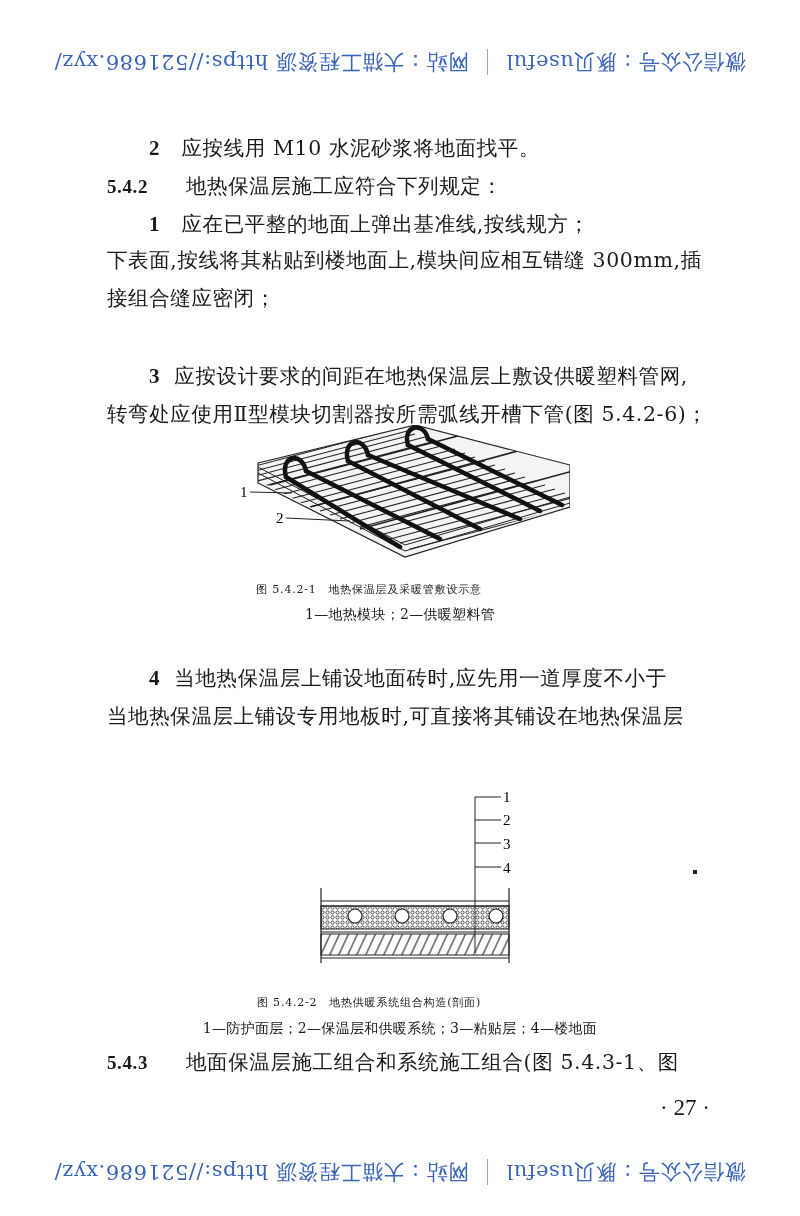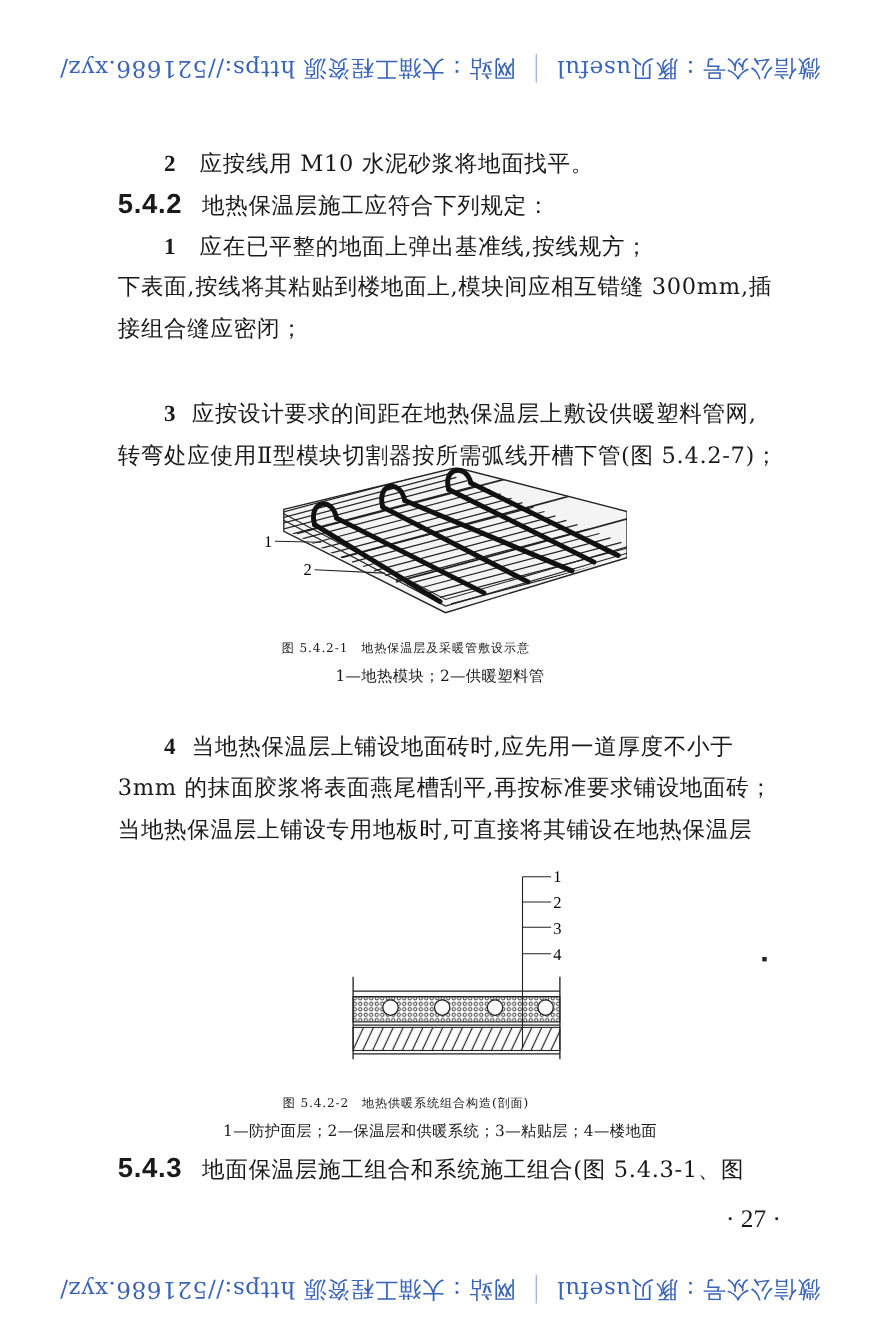--- a/index.html
+++ b/index.html
@@ -20,21 +20,21 @@
   .wm-top { top: 42px; }
   .wm-bottom { top: 1152px; }
 
   .para {
     position: absolute; left: 107px; width: 612px;
     font-size: 20.5px; line-height: 40px; letter-spacing: 0.6px;
     text-align: justify;
   }
   .num { font-weight: bold; font-family: "Liberation Serif", "DejaVu Serif", serif; font-size: 21px; }
   .indent { display:inline-block; width: 42px; }
-  .secnum { font-weight: bold; font-family: Liberation Sans, sans-serif; font-size: 25px; margin-right: 18px; }
+  .secnum { font-weight: bold; font-family: Liberation Serif, serif; font-size: 19px; margin-right: 38px; }
 
   .caption {
     position: absolute; left: 0; width: 738px; text-align: center;
     font-size: 11px; letter-spacing: 0.8px;
   }
   .subcaption {
     position: absolute; left: 0; width: 800px; text-align: center;
     font-size: 14px; letter-spacing: 0.3px;
   }
   .fig { position: absolute; }
@@ -67,21 +67,21 @@
   <span>应在已平整的地面上弹出基准线,按线规方；</span>
 </div>
 
 <div class="para" style="top:242px;">
   <div style="margin-top:-2px;">下表面,按线将其粘贴到楼地面上,模块间应相互错缝 300mm,插</div>
   <div style="margin-top:-2px;">接组合缝应密闭；</div>
 </div>
 
 <div class="para" style="top:356px;">
   <div><span class="indent"></span><span class="num">3</span>&nbsp;&nbsp;<span>应按设计要求的间距在地热保温层上敷设供暖塑料管网,</span></div>
-  <div style="margin-top:-2px;">转弯处应使用Ⅱ型模块切割器按所需弧线开槽下管(图 5.4.2-7)；</div>
+  <div style="margin-top:-2px;">转弯处应使用Ⅱ型模块切割器按所需弧线开槽下管(图 5.4.2-6)；</div>
 </div>
 
 <svg class="fig" style="left:240px; top:425px;" width="330" height="140" viewBox="0 0 330 140">
   <defs>
     <clipPath id="plate">
       <polygon points="18,38 175,0 330,40 330,80 165,130 18,56"></polygon>
     </clipPath>
   </defs>
 
   <polygon points="18,38 175,0 330,40 330,82 165,132 18,58" fill="#f4f4f4" stroke="#222" stroke-width="1.2"></polygon>
@@ -135,21 +135,20 @@
   <line x1="10" y1="67" x2="52" y2="68" stroke="#222" stroke-width="1"></line>
   <text x="36" y="98" font-size="15" font-family="Liberation Serif, serif">2</text>
   <line x1="46" y1="93" x2="110" y2="96" stroke="#222" stroke-width="1"></line>
 </svg>
 
 <div class="caption" style="top:582px;">图 5.4.2-1　地热保温层及采暖管敷设示意</div>
 <div class="subcaption" style="top:606px;">1—地热模块；2—供暖塑料管</div>
 
 <div class="para" style="top:630px;margin-top:28px;">
   <div><span class="indent"></span><span class="num">4</span>&nbsp;&nbsp;<span>当地热保温层上铺设地面砖时,应先用一道厚度不小于</span></div>
-  <div style="margin-top:-2px;">3mm 的抹面胶浆将表面燕尾槽刮平,再按标准要求铺设地面砖；</div>
   <div style="margin-top:-2px;">当地热保温层上铺设专用地板时,可直接将其铺设在地热保温层</div>
 </div>
 
 <svg class="fig" style="left:315px; top:785px;" width="200" height="190" viewBox="0 0 200 190">
   <defs>
     <pattern id="gravel" width="5" height="5" patternUnits="userSpaceOnUse">
       <circle cx="2.5" cy="2.5" r="1.6" fill="none" stroke="#222" stroke-width="0.8"></circle>
     </pattern>
     <pattern id="hatch" width="9" height="22" patternUnits="userSpaceOnUse" patternTransform="skewX(-25)">
       <line x1="4" y1="0" x2="4" y2="22" stroke="#222" stroke-width="1.2"></line>

